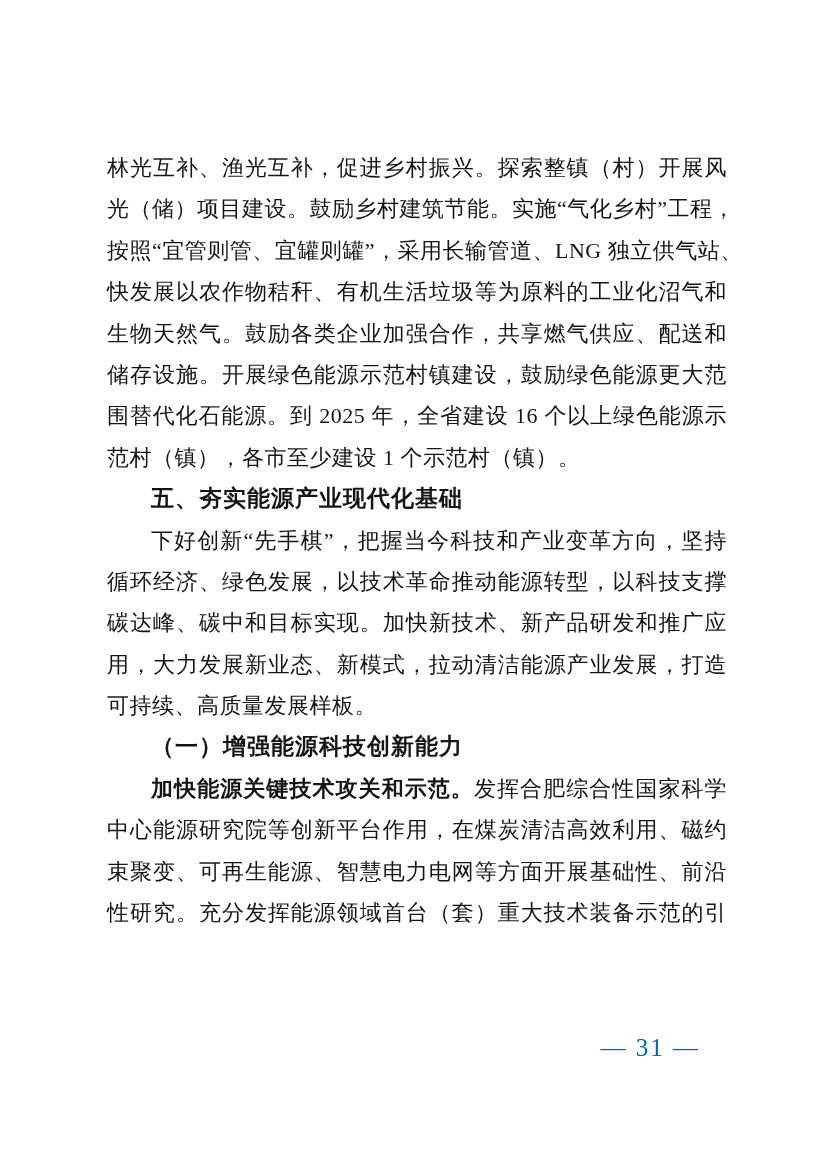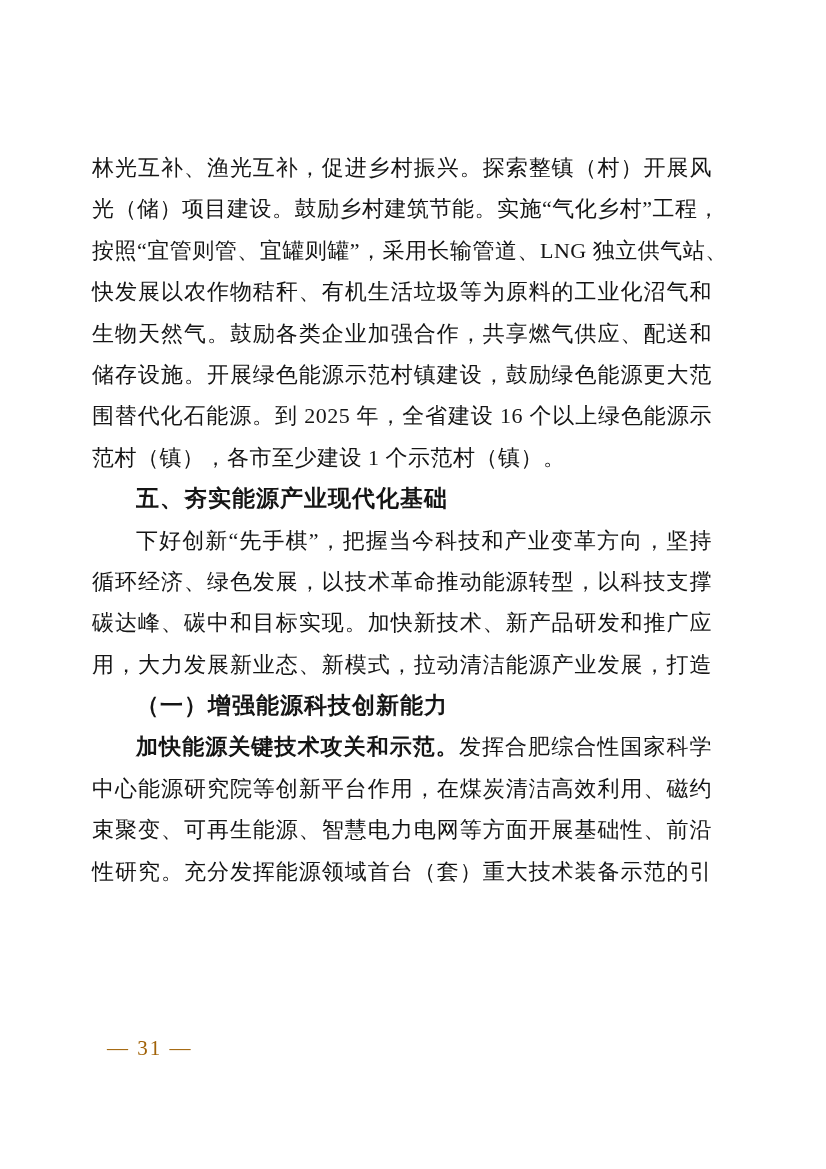--- a/index.html
+++ b/index.html
@@ -13,21 +13,21 @@
     width: 826px;
     height: 1169px;
     background: #ffffff;
     overflow: hidden;
     font-family: "Liberation Serif", serif;
     color: #151515;
   }
 
   .text-block {
     position: absolute;
-    left: 92px;
+    left: 107px;
     top: 147px;
     width: 620px;
   }
 
   
   .line {
     font-size: 22px;
     line-height: 41.4px;
     height: 41.4px;
     text-align: justify;
@@ -73,25 +73,25 @@
   .lead-bold {
     font-family: "Liberation Sans", sans-serif;
     font-weight: bold;
   }
 
   .footer {
     position: absolute;
     top: 1036px;
     left: 107px;
     width: 593px;
-    text-align: left;
-    font-size: 21px;
+    text-align: right;
+    font-size: 25px;
     line-height: 24px;
     letter-spacing: 2px;
-    color: #a16207;
+    color: #0369a1;
   }
 </style>
 </head>
 <body>
 
 <div class="page">
 
   <div class="text-block">
 
     <div>
@@ -105,20 +105,21 @@
       <div class="line para-end">范村（镇），各市至少建设 1 个示范村（镇）。</div>
     </div>
 
     <div class="line h1">五、夯实能源产业现代化基础</div>
 
     <div>
       <div class="line indent">下好创新“先手棋”，把握当今科技和产业变革方向，坚持</div>
       <div class="line">循环经济、绿色发展，以技术革命推动能源转型，以科技支撑</div>
       <div class="line">碳达峰、碳中和目标实现。加快新技术、新产品研发和推广应</div>
       <div class="line">用，大力发展新业态、新模式，拉动清洁能源产业发展，打造</div>
+      <div class="line para-end">可持续、高质量发展样板。</div>
     </div>
 
     <div class="line h2">（一）增强能源科技创新能力</div>
 
     <div>
       <div class="line indent">
         <span class="lead-bold">加快能源关键技术攻关和示范。</span><span>发挥合肥综合性国家科学</span>
       </div>
       <div class="line">中心能源研究院等创新平台作用，在煤炭清洁高效利用、磁约</div>
       <div class="line">束聚变、可再生能源、智慧电力电网等方面开展基础性、前沿</div>

